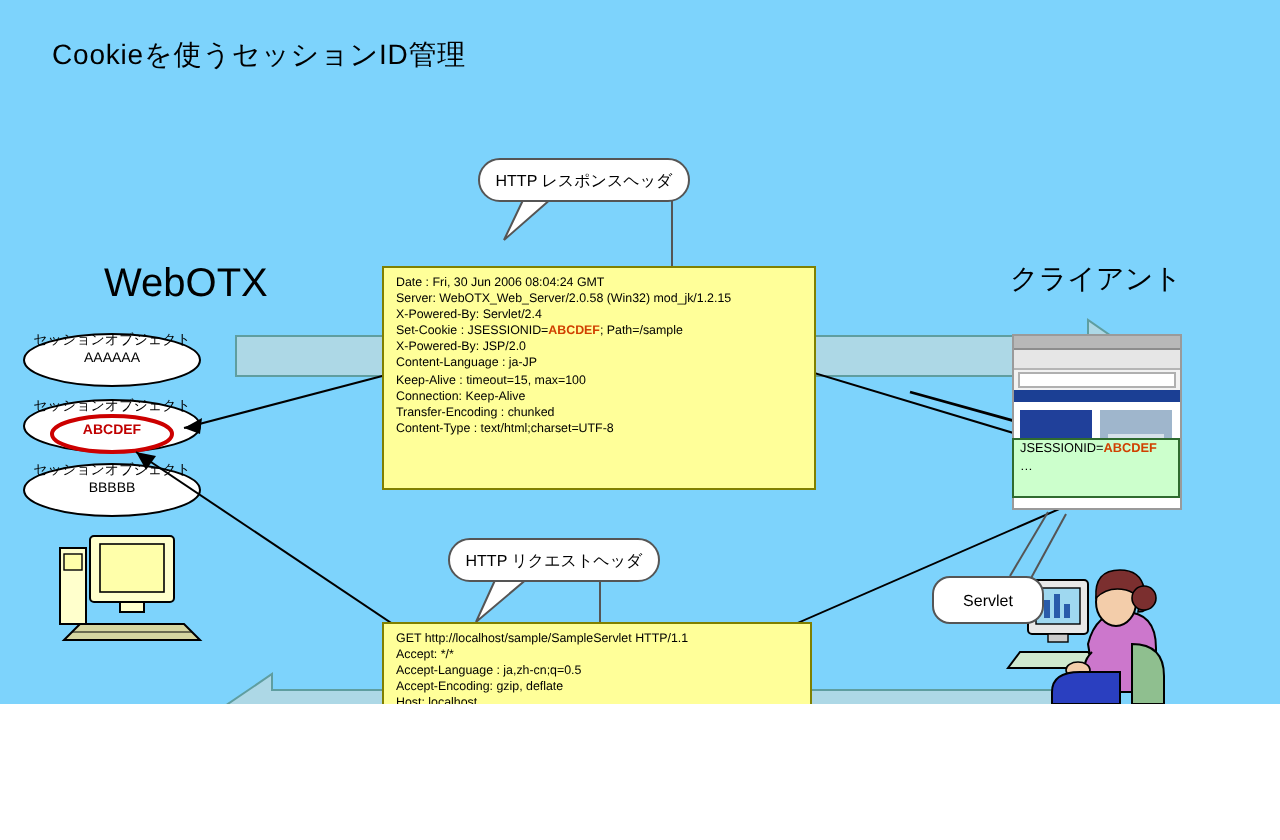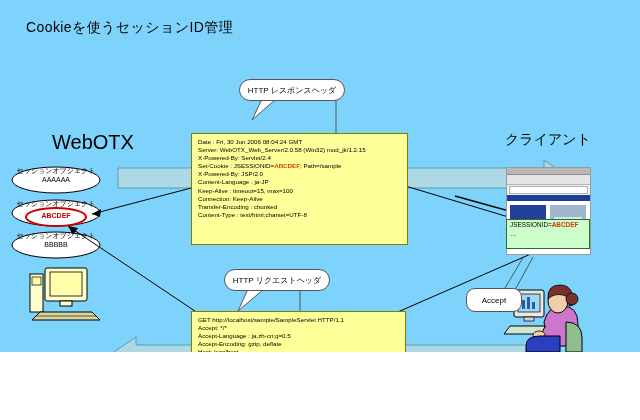--- a/index.html
+++ b/index.html
@@ -352,15 +352,15 @@
     <div class="hdrline">GET http://localhost/sample/SampleServlet HTTP/1.1</div>
     <div class="hdrline">Accept: */*</div>
     <div class="hdrline">Accept-Language : ja,zh-cn;q=0.5</div>
     <div class="hdrline">Accept-Encoding: gzip, deflate</div>
     <div class="hdrline">Host: localhost</div>
     <div class="hdrline"><span>Cookie : JSESSIONID=</span><span class="cookieval">ABCDEF</span><span></span></div>
   </div>
 
   <div class="abs callout" id="callout-request">HTTP リクエストヘッダ</div>
   <div class="abs callout" id="callout-response">HTTP レスポンスヘッダ</div>
-  <div class="abs callout" id="callout-cookie">Accept</div>
+  <div class="abs callout" id="callout-cookie">Servlet</div>
 
 </div>
 
 </body></html>

